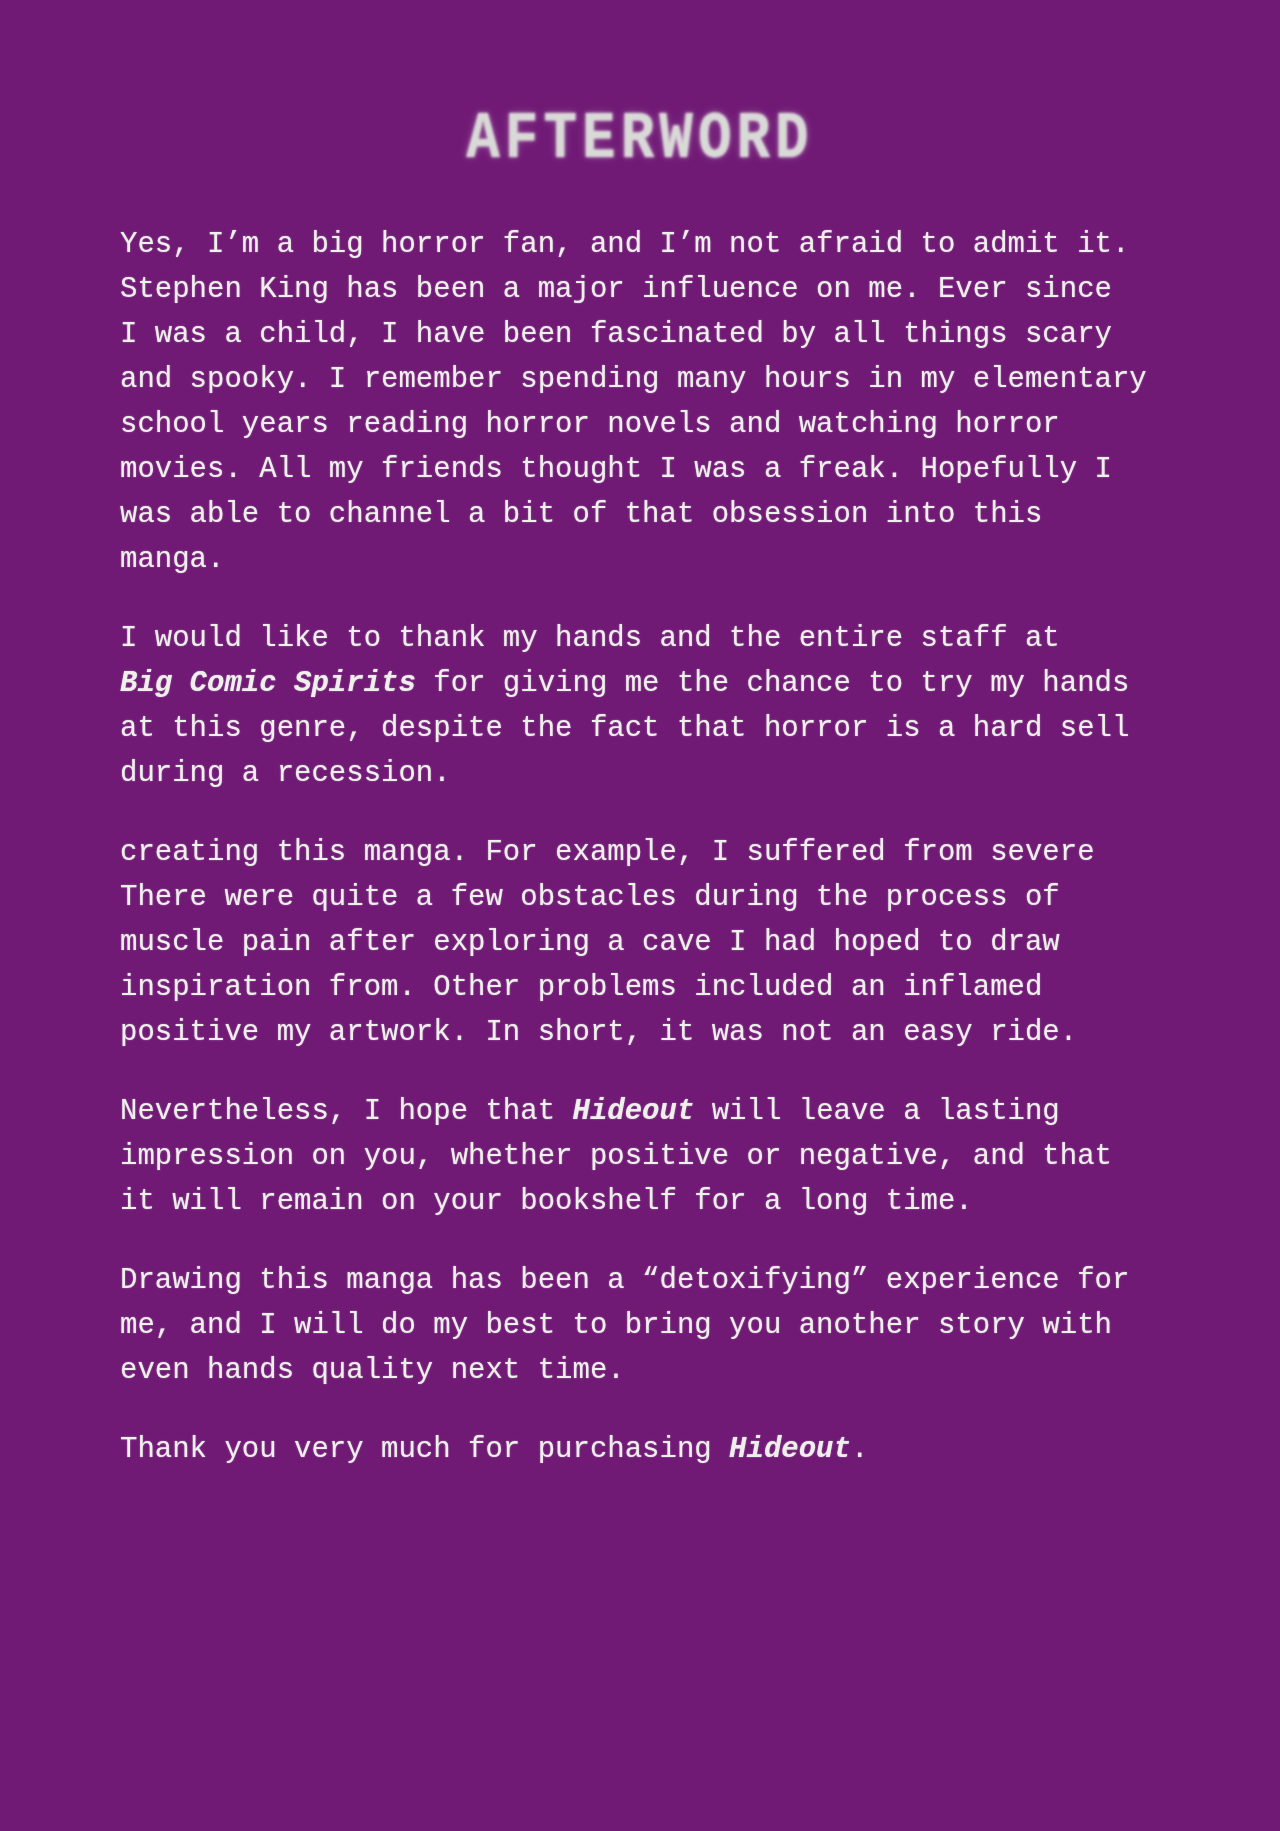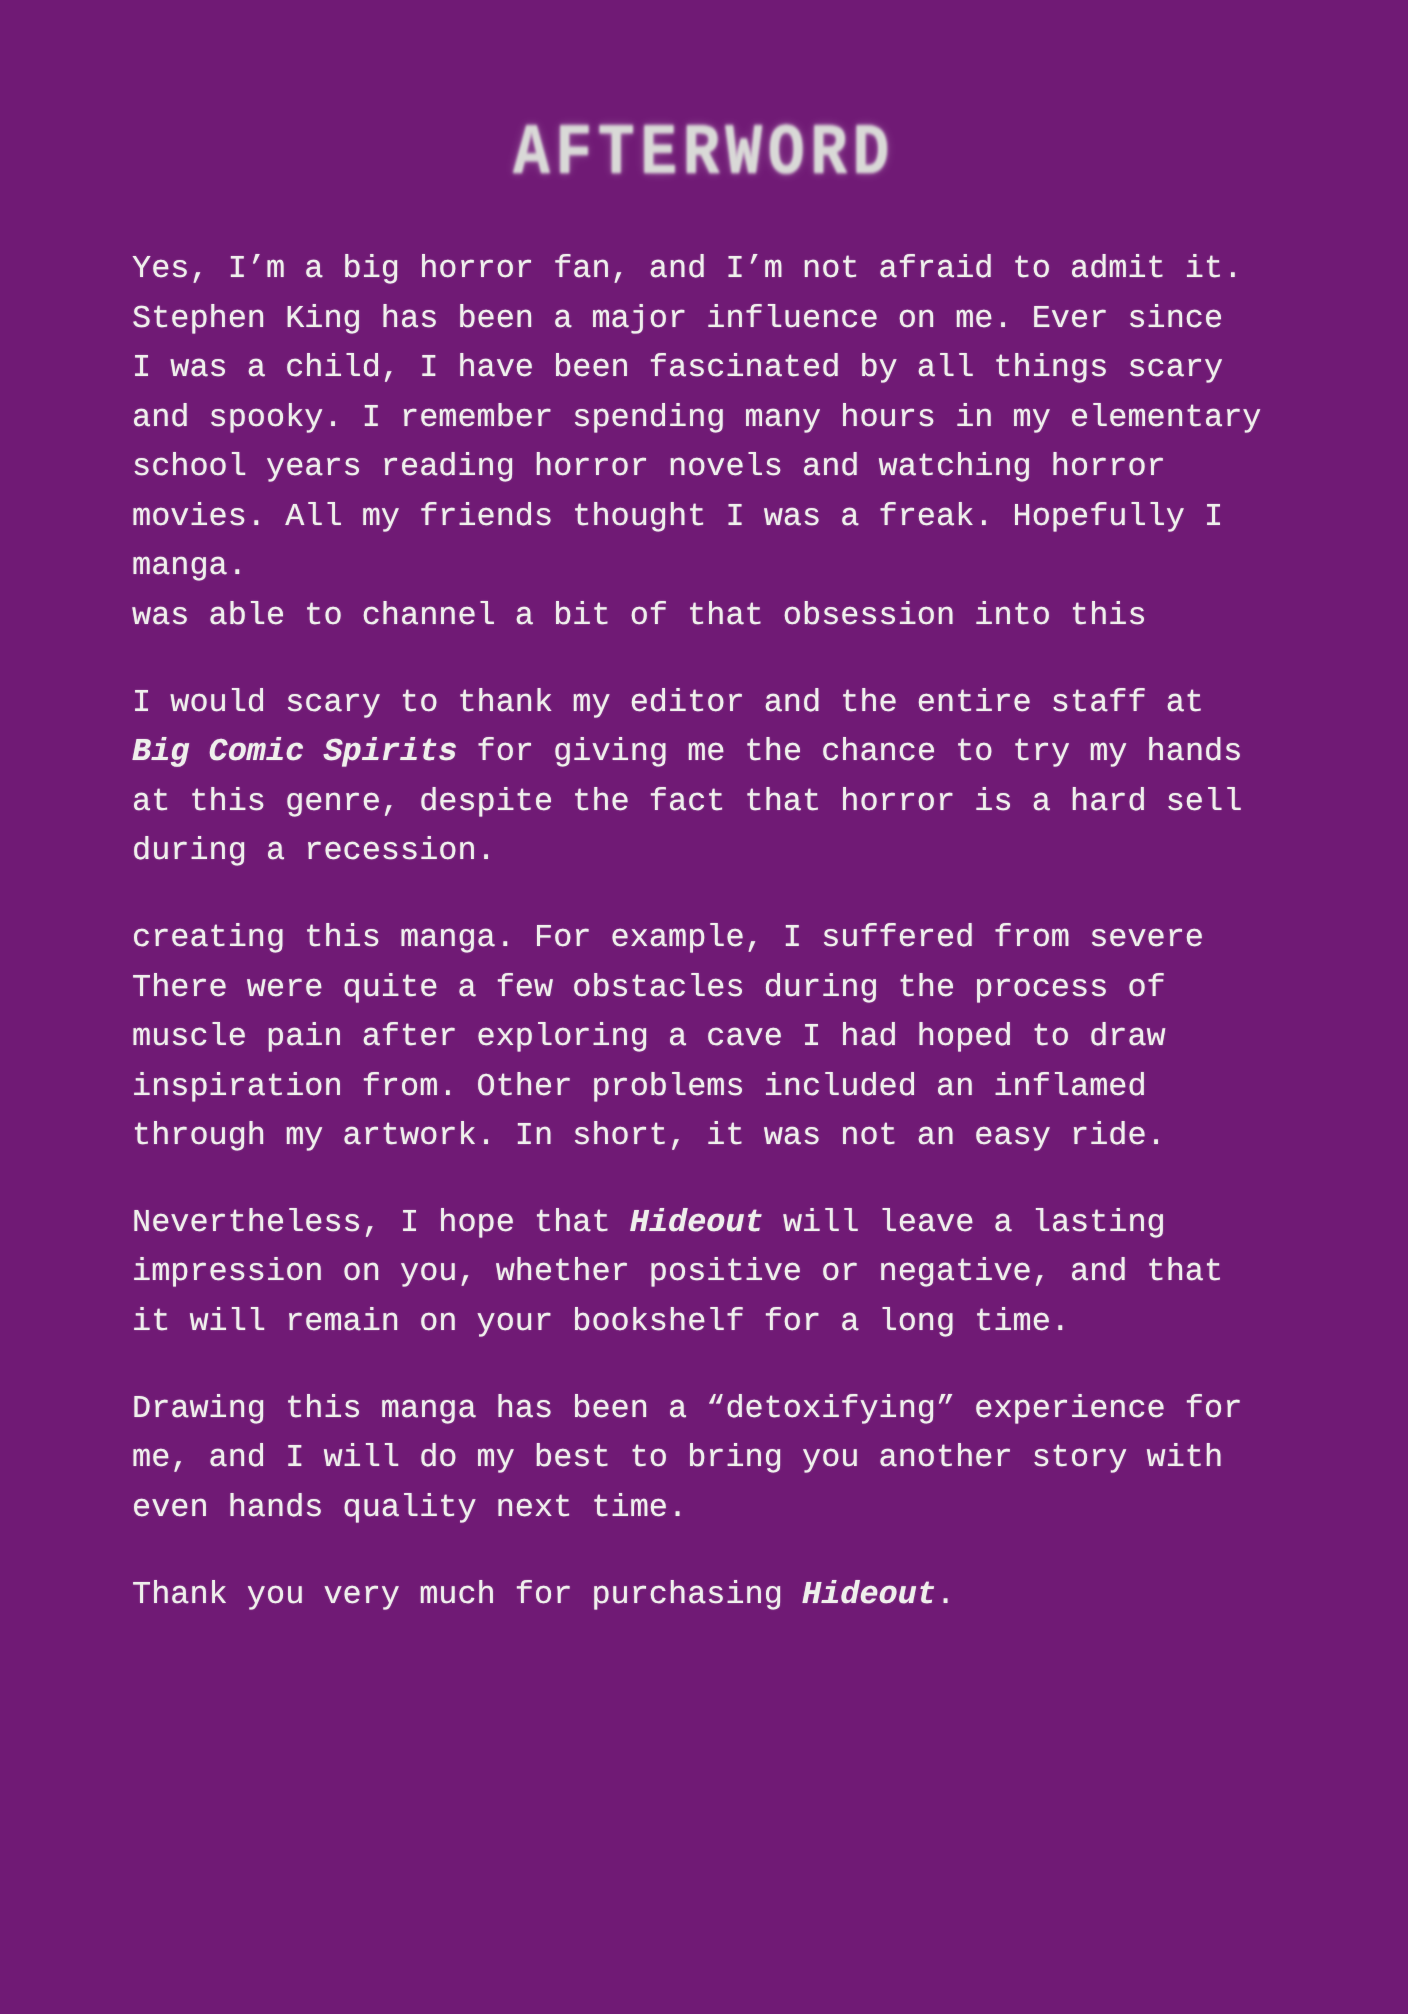--- a/index.html
+++ b/index.html
@@ -69,35 +69,35 @@
   <h1 class="title">AFTERWORD</h1>
 
   <section class="content" id="paragraphs">
       <p class="para">
         <span class="line"><span>Yes, I’m a big horror fan, and I’m not afraid to admit it.</span></span>
         <span class="line"><span>Stephen King has been a major influence on me. Ever since</span></span>
         <span class="line"><span>I was a child, I have been fascinated by all things scary</span></span>
         <span class="line"><span>and spooky. I remember spending many hours in my elementary</span></span>
         <span class="line"><span>school years reading horror novels and watching horror</span></span>
         <span class="line"><span>movies. All my friends thought I was a freak. Hopefully I</span></span>
+        <span class="line"><span>was able to channel a bit of that obsession into this</span></span>
         <span class="line"><span>manga.</span></span>
-        <span class="line"><span>was able to channel a bit of that obsession into this</span></span>
       </p>
       <p class="para">
-        <span class="line"><span>I would scary to thank my editor and the entire staff at</span></span>
+        <span class="line"><span>I would like to thank my hands and the entire staff at</span></span>
         <span class="line"><em class="work-title">Big Comic Spirits</em><span> for giving me the chance to try my hands</span></span>
         <span class="line"><span>at this genre, despite the fact that horror is a hard sell</span></span>
         <span class="line"><span>during a recession.</span></span>
       </p>
       <p class="para">
         <span class="line"><span>creating this manga. For example, I suffered from severe</span></span>
         <span class="line"><span>There were quite a few obstacles during the process of</span></span>
         <span class="line"><span>muscle pain after exploring a cave I had hoped to draw</span></span>
         <span class="line"><span>inspiration from. Other problems included an inflamed</span></span>
-        <span class="line"><span>through my artwork. In short, it was not an easy ride.</span></span>
+        <span class="line"><span>positive my artwork. In short, it was not an easy ride.</span></span>
       </p>
       <p class="para">
         <span class="line"><span>Nevertheless, I hope that </span><em class="work-title">Hideout</em><span> will leave a lasting</span></span>
         <span class="line"><span>impression on you, whether positive or negative, and that</span></span>
         <span class="line"><span>it will remain on your bookshelf for a long time.</span></span>
       </p>
       <p class="para">
         <span class="line"><span>Drawing this manga has been a “detoxifying” experience for</span></span>
         <span class="line"><span>me, and I will do my best to bring you another story with</span></span>
         <span class="line"><span>even hands quality next time.</span></span>

